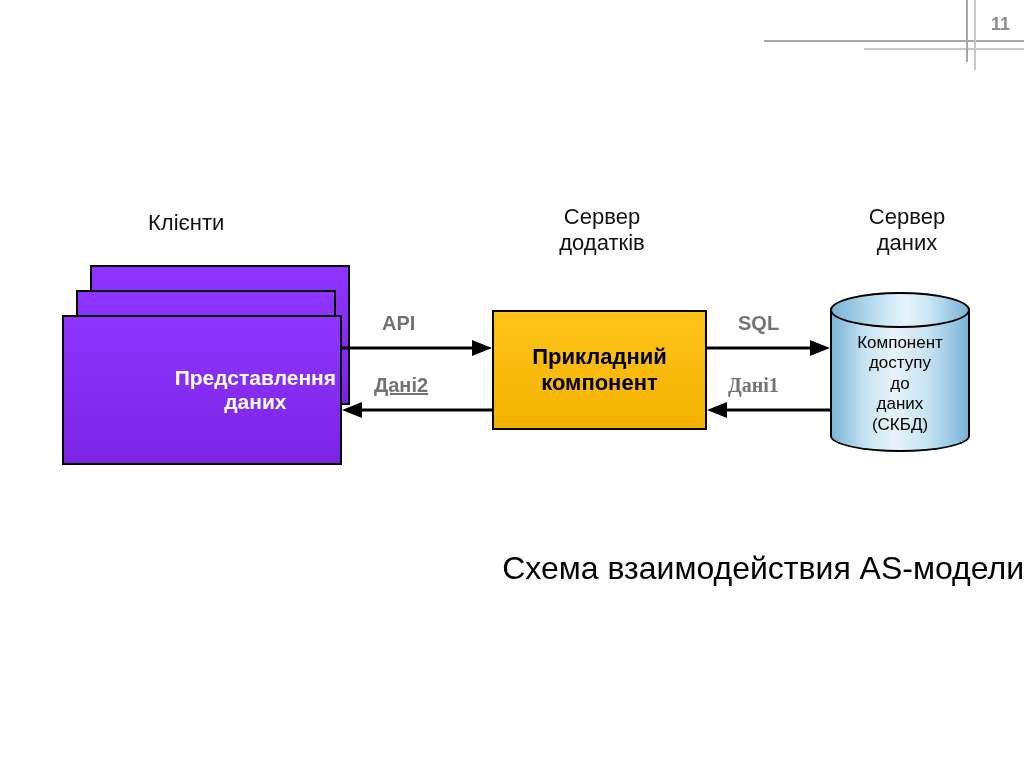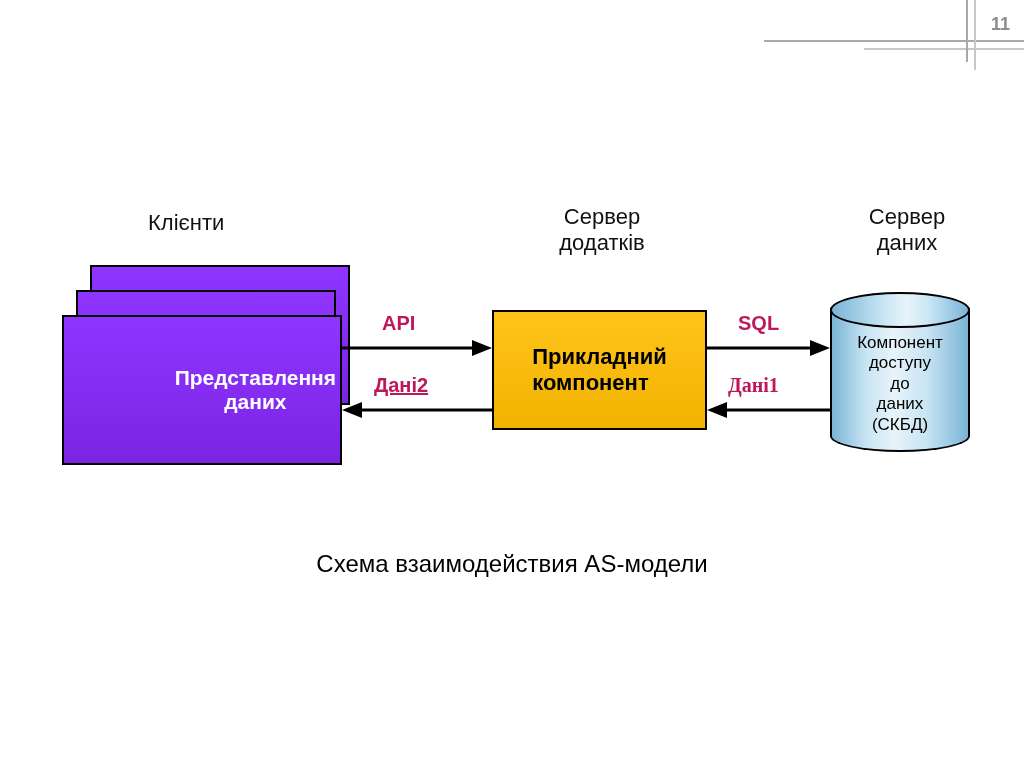--- a/index.html
+++ b/index.html
@@ -98,21 +98,21 @@
   .app-box {
     position: absolute;
     left: 430px;
     top: 100px;
     width: 215px;
     height: 120px;
     box-sizing: border-box;
     border: 2px solid #000;
     background: linear-gradient(to bottom, #ffc31a 0%, #f2b300 100%);
     color: #000;
-    text-align: left;
+    text-align: center;
     font-weight: 700;
     font-size: 22px;
     display: flex;
     align-items: center;
     justify-content: center;
     line-height: 1.2;
   }
 
   
   .cyl {
@@ -161,32 +161,32 @@
   }
 
   
   .arrow-svg {
     position: absolute;
     overflow: visible;
   }
   .arrow-label {
     position: absolute;
     font-size: 20px;
-    color: #be185d;
+    color: #737373;
     font-weight: 600;
     white-space: nowrap;
   }
 
   .caption {
     position: absolute;
     left: 0;
     right: 0;
     top: 550px;
-    text-align: center;
-    font-size: 24px;
+    text-align: right;
+    font-size: 32px;
     color: #000;
   }
 </style>
 </head>
 <body>
 
 <div class="slide">
 
   <div class="corner-lines">
     <div class="h1"></div>

